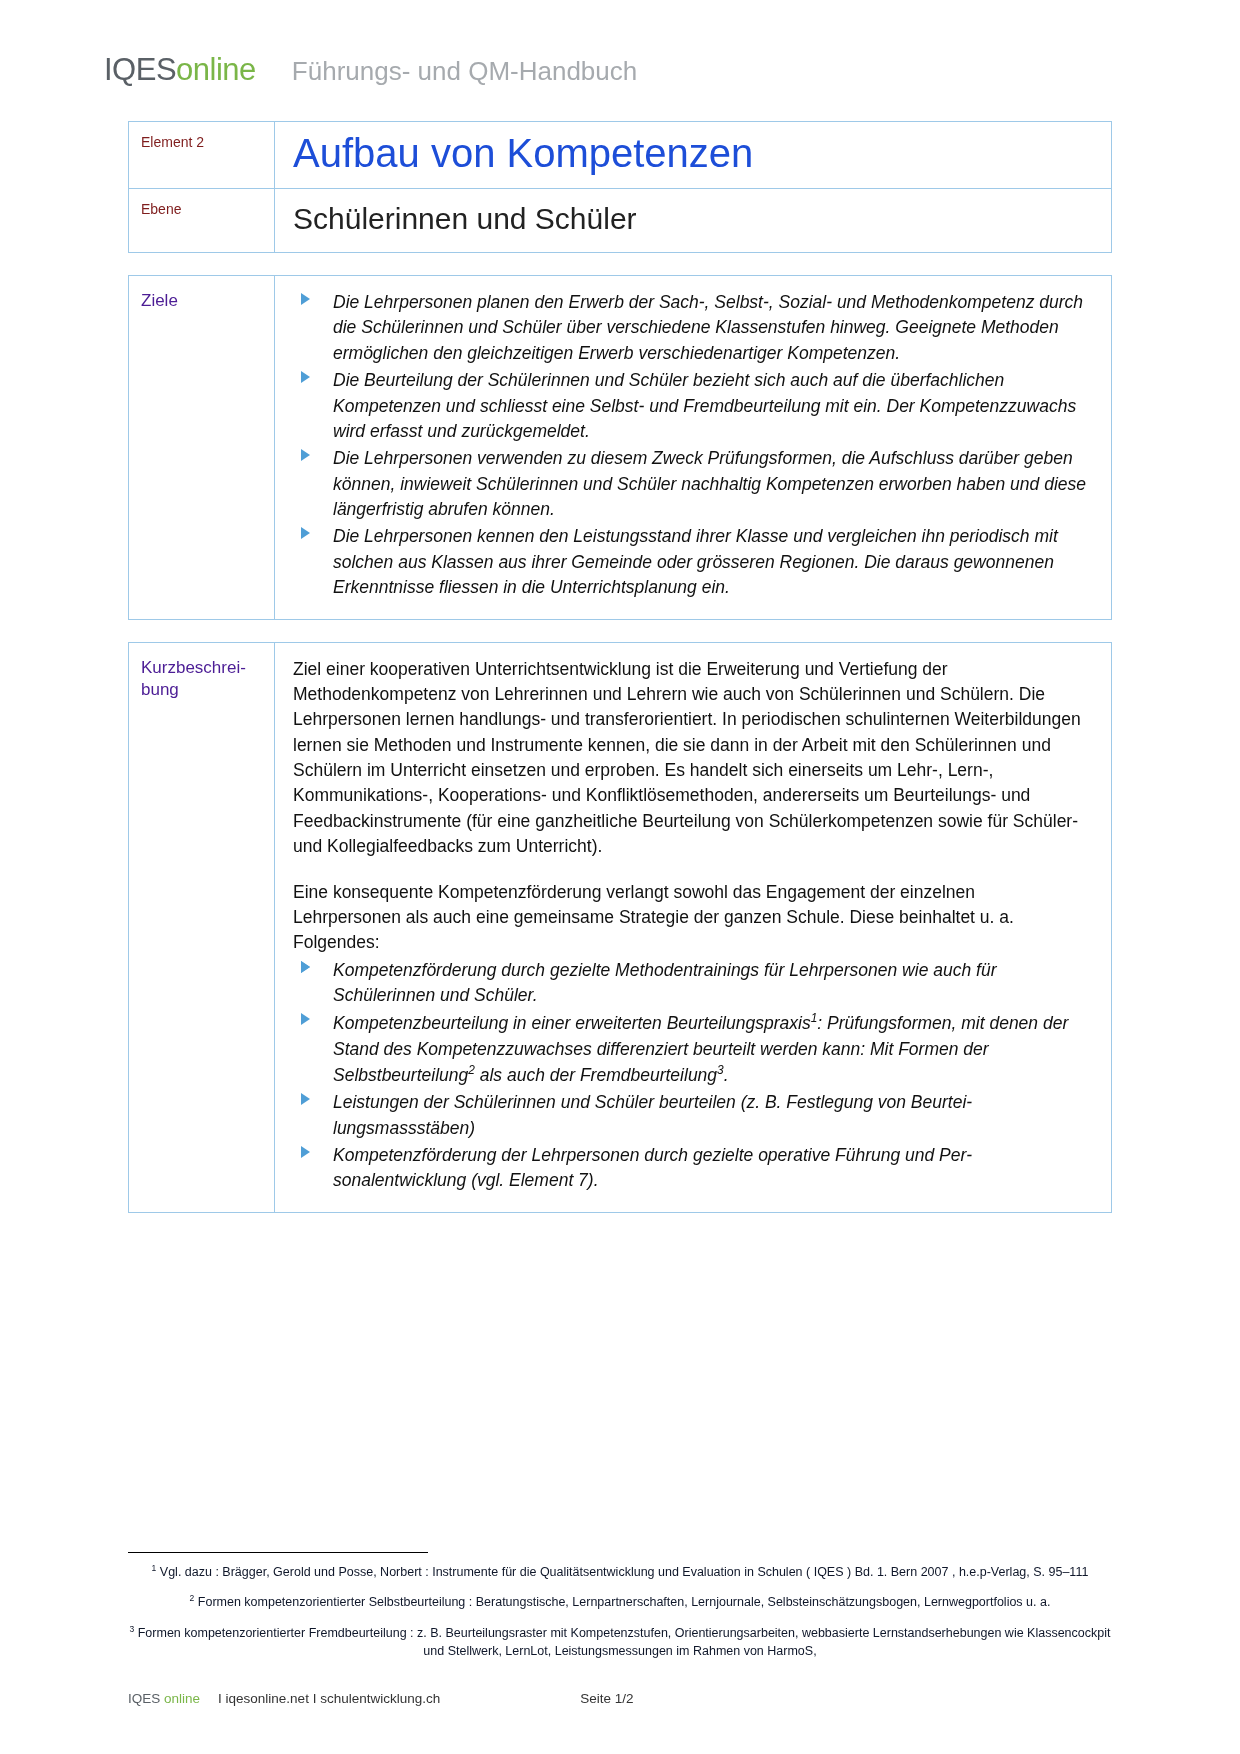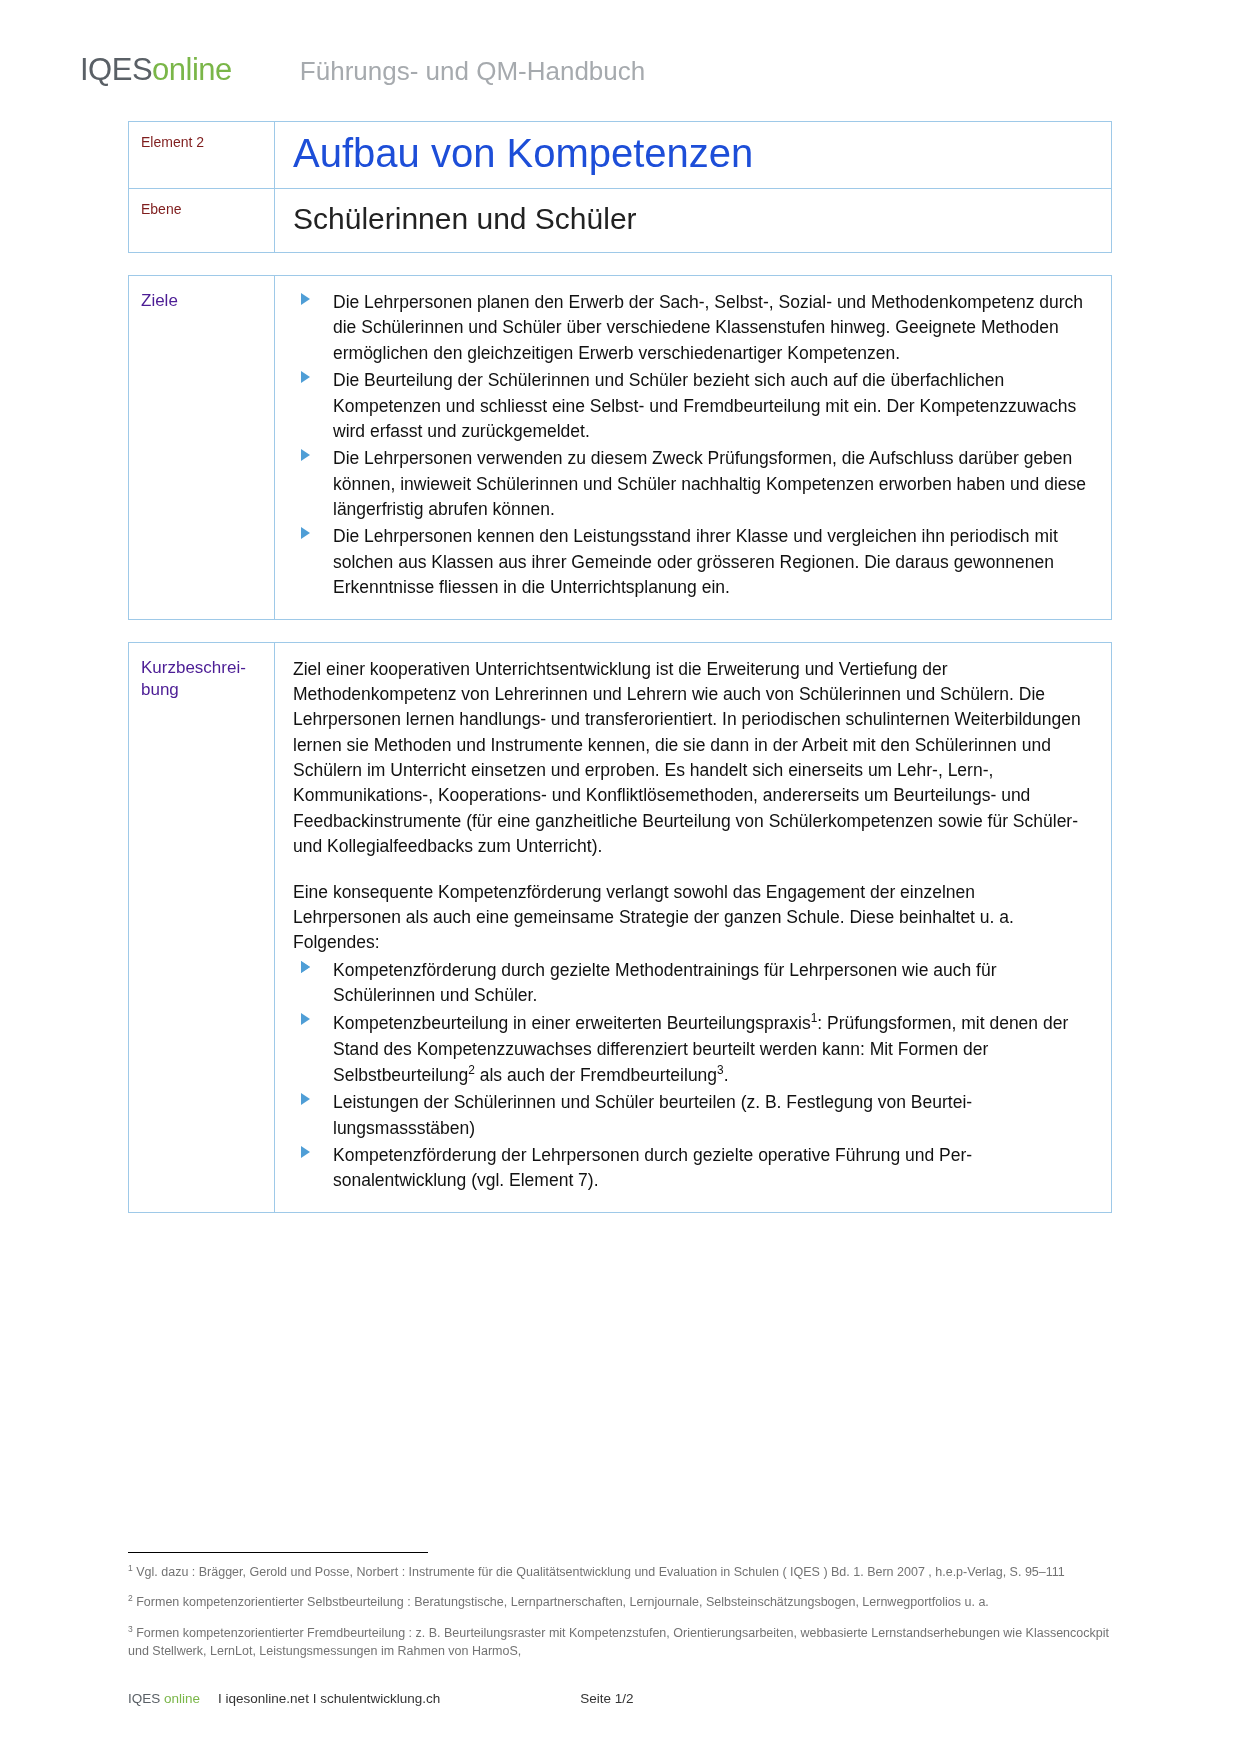--- a/index.html
+++ b/index.html
@@ -20,22 +20,21 @@
     width: 1240px;
     height: 1754px;
     box-sizing: border-box;
     padding: 0;
   }
 
   
   .header {
     display: flex;
     align-items: baseline;
-    padding: 52px 0 0 80px;
-    gap: 32px;
+    padding: 52px 0 0 104px;
   }
   .logo {
     font-size: 31px;
     letter-spacing: -0.5px;
     white-space: nowrap;
   }
   .logo .iqes {
     color: #5a6066;
     font-weight: 400;
   }
@@ -116,20 +115,21 @@
 
   ul.bullets {
     list-style: none;
     margin: 0;
     padding: 0;
   }
   ul.bullets li {
     position: relative;
     padding-left: 40px;
     margin-bottom: 2px;
+    font-style: italic;
   }
   ul.bullets li .marker {
     position: absolute;
     left: 8px;
     top: 3px;
     width: 0;
     height: 0;
     border-top: 6px solid transparent;
     border-bottom: 6px solid transparent;
     border-left: 9px solid #4f9ed6;
@@ -149,21 +149,22 @@
   }
 
   
   .footnotes {
     position: absolute;
     left: 128px;
     right: 128px;
     bottom: 82px;
     font-size: 12.5px;
     line-height: 1.4;
-    color: #737373;
+    color: #0f172a;
+    text-align: center;
   }
   .fn-rule {
     width: 300px;
     height: 1px;
     background: #000;
     margin-bottom: 10px;
   }
   .footnote {
     margin-bottom: 12px;
   }

